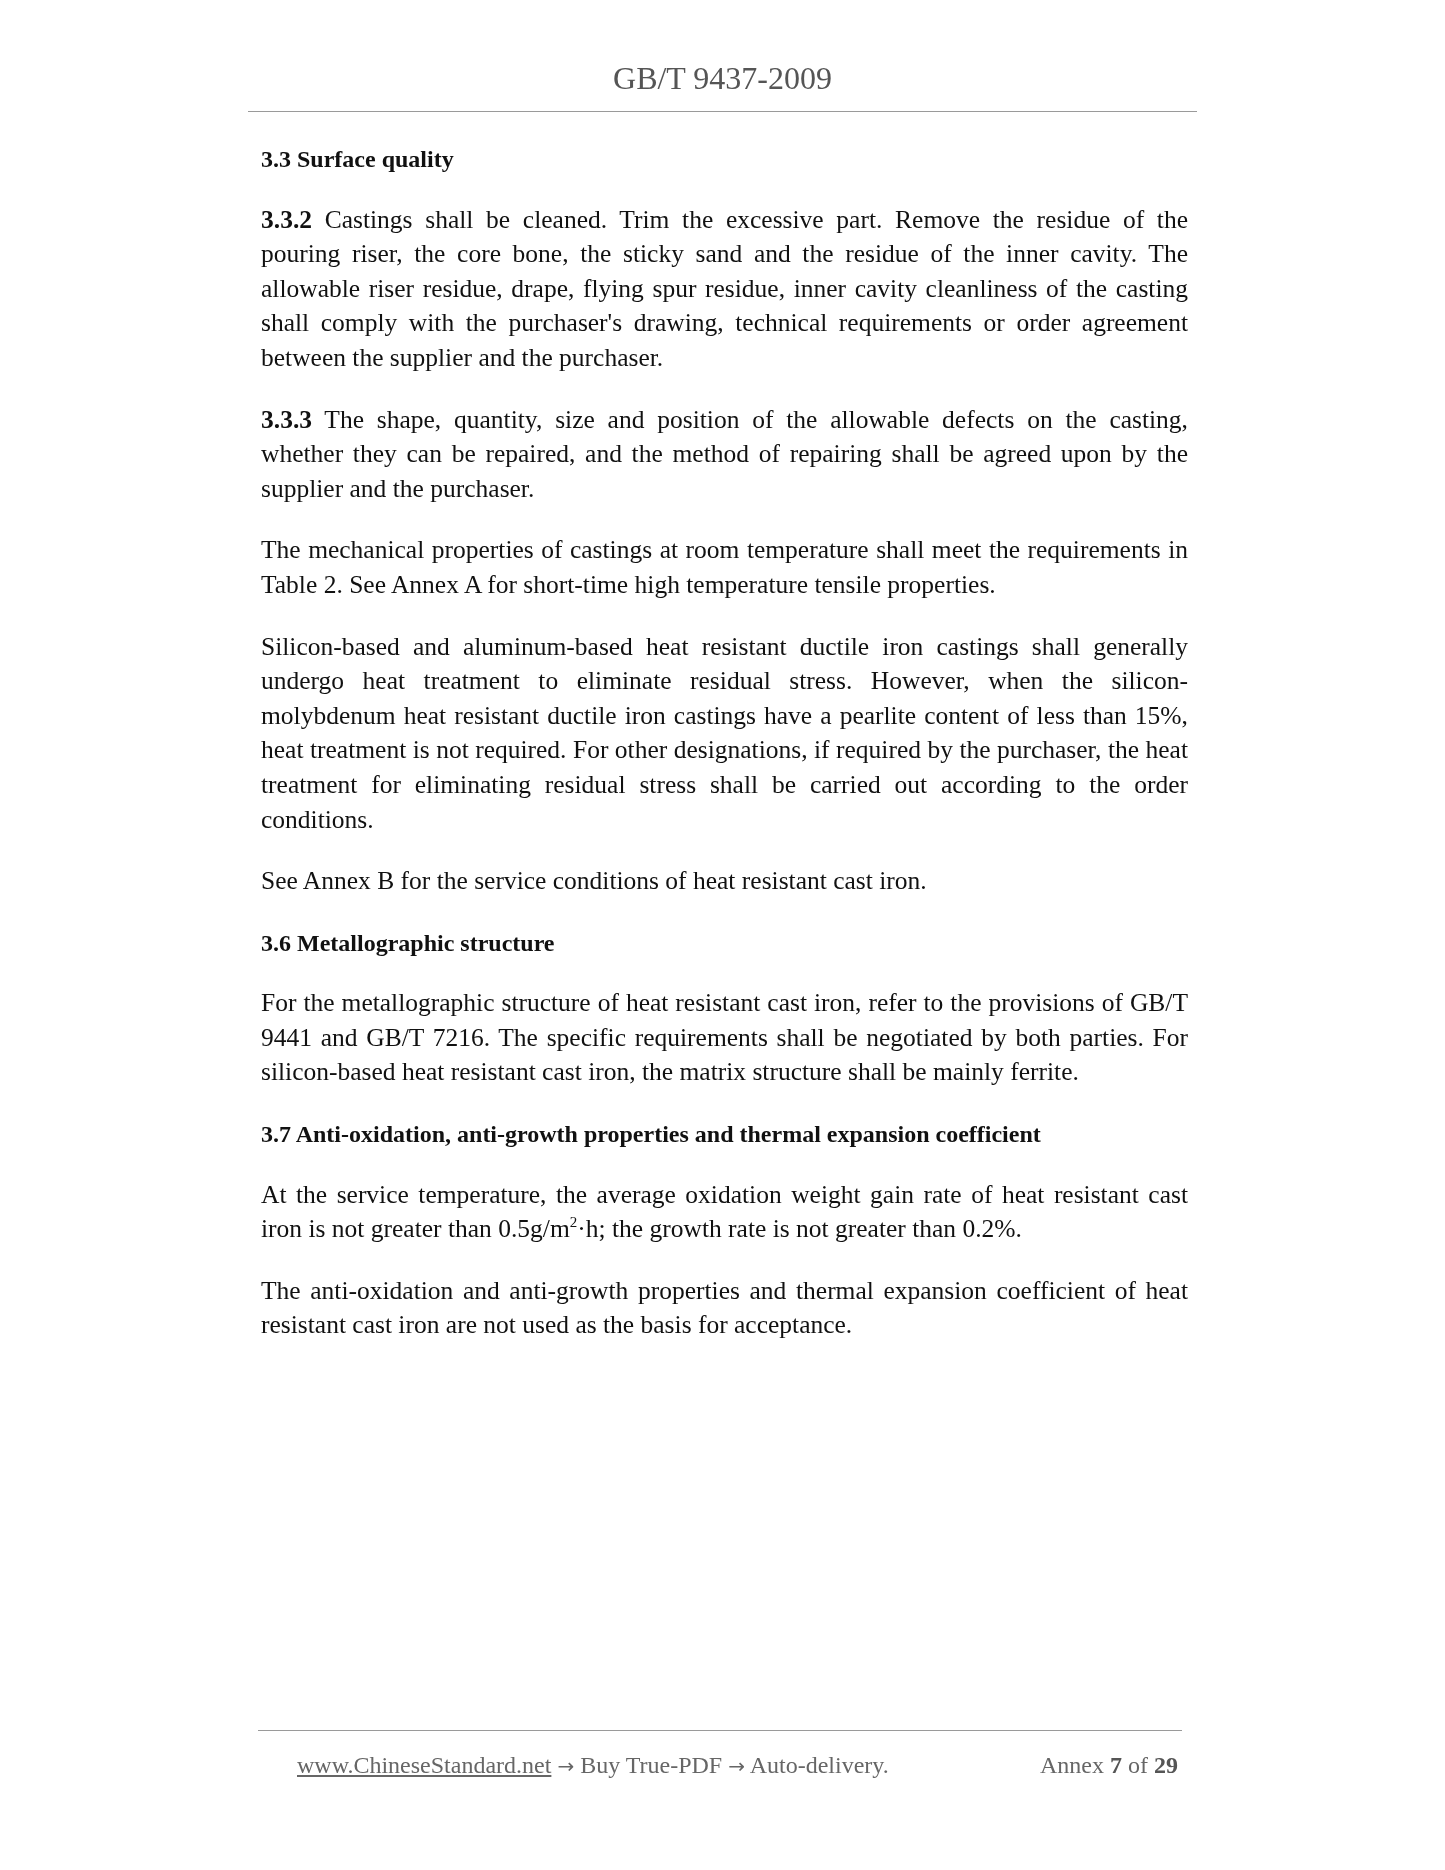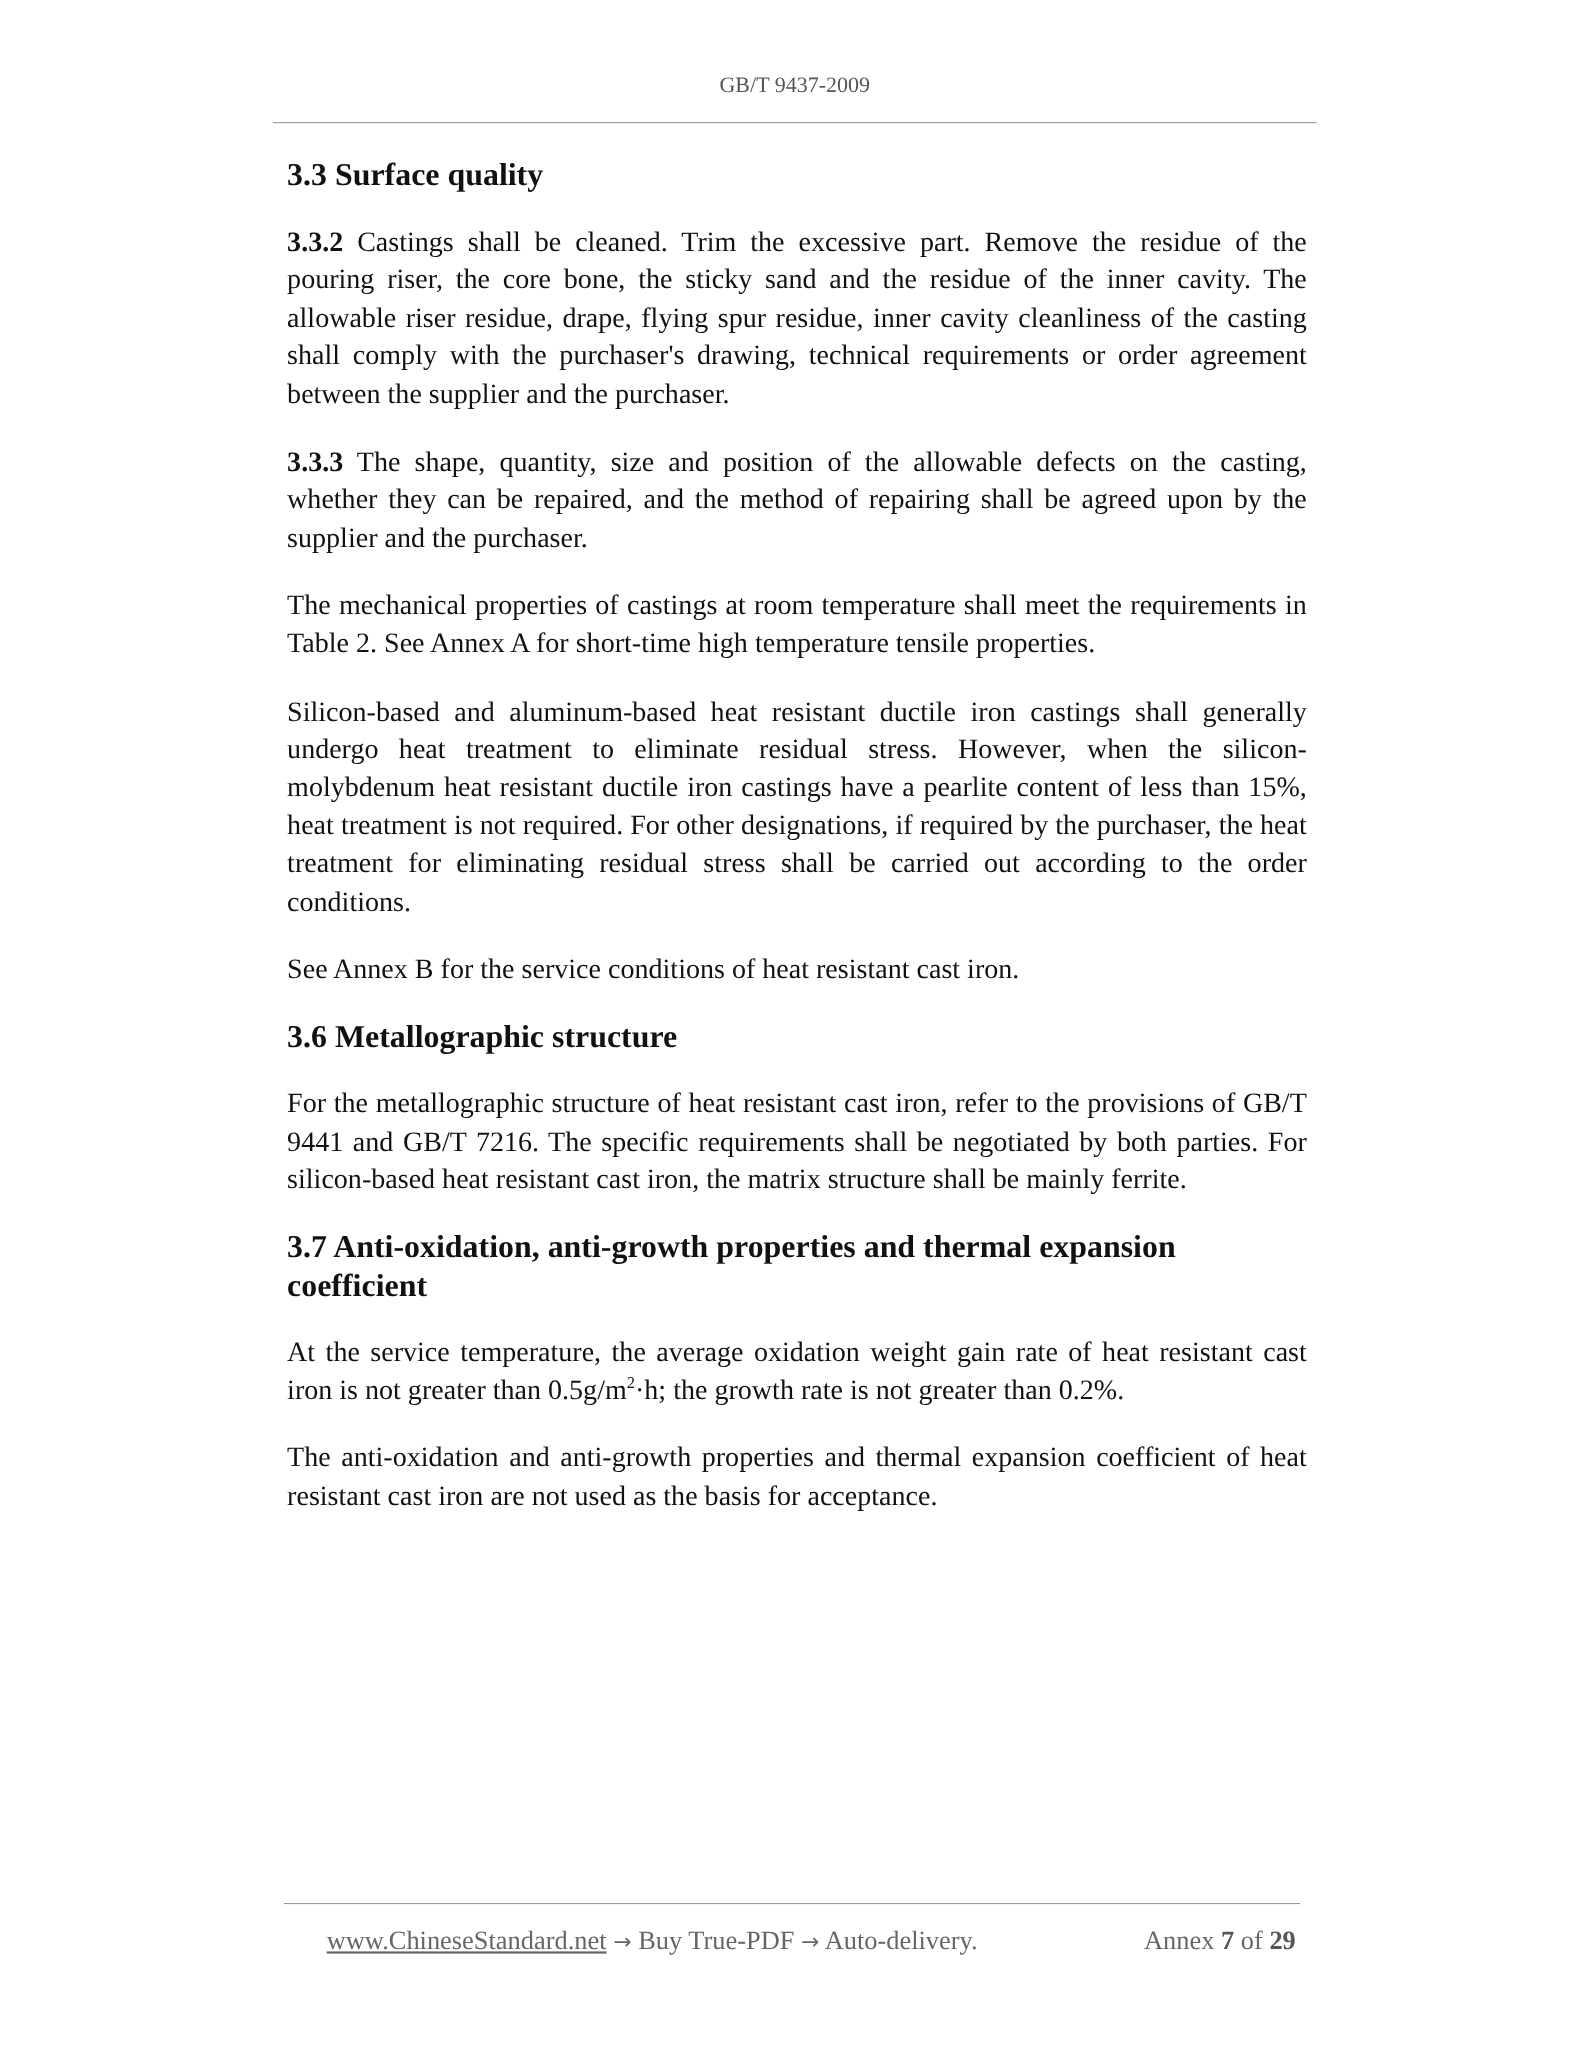--- a/index.html
+++ b/index.html
@@ -1,23 +1,23 @@
 <!DOCTYPE html>
 <html><head>
 <meta charset="utf-8">
 <style>
   html, body { margin: 0; padding: 0; background: #ffffff; }
   body { width: 1445px; height: 1870px; position: relative; overflow: hidden;
          font-family: "Liberation Serif", "DejaVu Serif", serif; color: #111111; }
   .page-header { position: absolute; top: 63px; left: 248px; width: 949px; text-align: center;
-                 font-size: 20px; color: #555555; line-height: 30px; }
+                 font-size: 32px; color: #555555; line-height: 30px; }
   .header-rule { position: absolute; top: 111px; left: 248px; width: 949px; height: 0;
                  border-top: 1.5px solid #9a9a9a; }
   .content { position: absolute; top: 142px; left: 261px; width: 927px; }
-  .heading { font-weight: bold; font-size: 29px; line-height: 34.6px; margin: 0 0 26px 0; }
+  .heading { font-weight: bold; font-size: 24px; line-height: 34.6px; margin: 0 0 26px 0; }
   .para { font-size: 25.5px; line-height: 34.6px; margin: 0 0 27px 0; text-align: justify; }
   .para b { font-weight: bold; }
   sup { font-size: 15px; line-height: 0; vertical-align: 10px; }
   .footer-rule { position: absolute; top: 1730px; left: 258px; width: 924px; height: 0;
                  border-top: 1.5px solid #9a9a9a; }
   .footer { position: absolute; top: 1750px; left: 262px; width: 920px; height: 30px;
             font-size: 24px; color: #666666; line-height: 30px; }
   .footer-left { position: absolute; left: 0; top: 0; white-space: nowrap; margin-left: 35px; }
   .footer-left a { color: #666666; text-decoration: underline; }
   .footer-right { position: absolute; right: 4px; top: 0; white-space: nowrap; }

